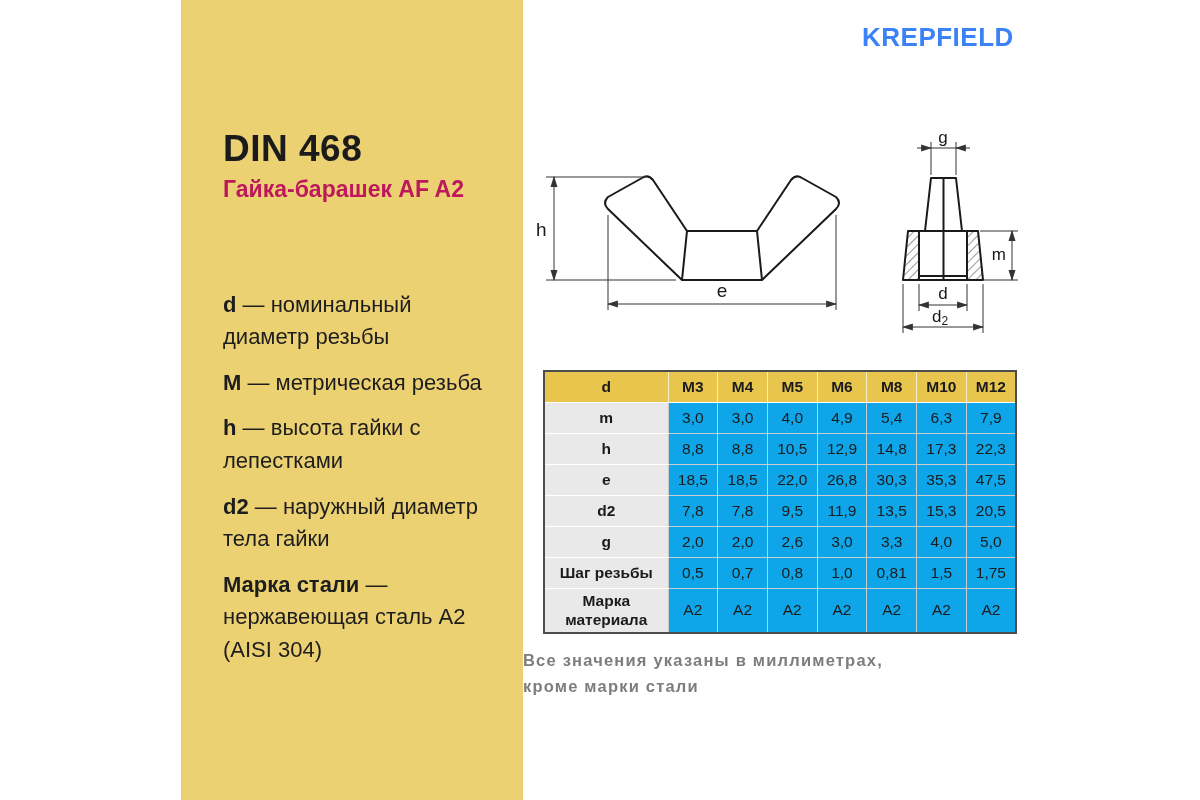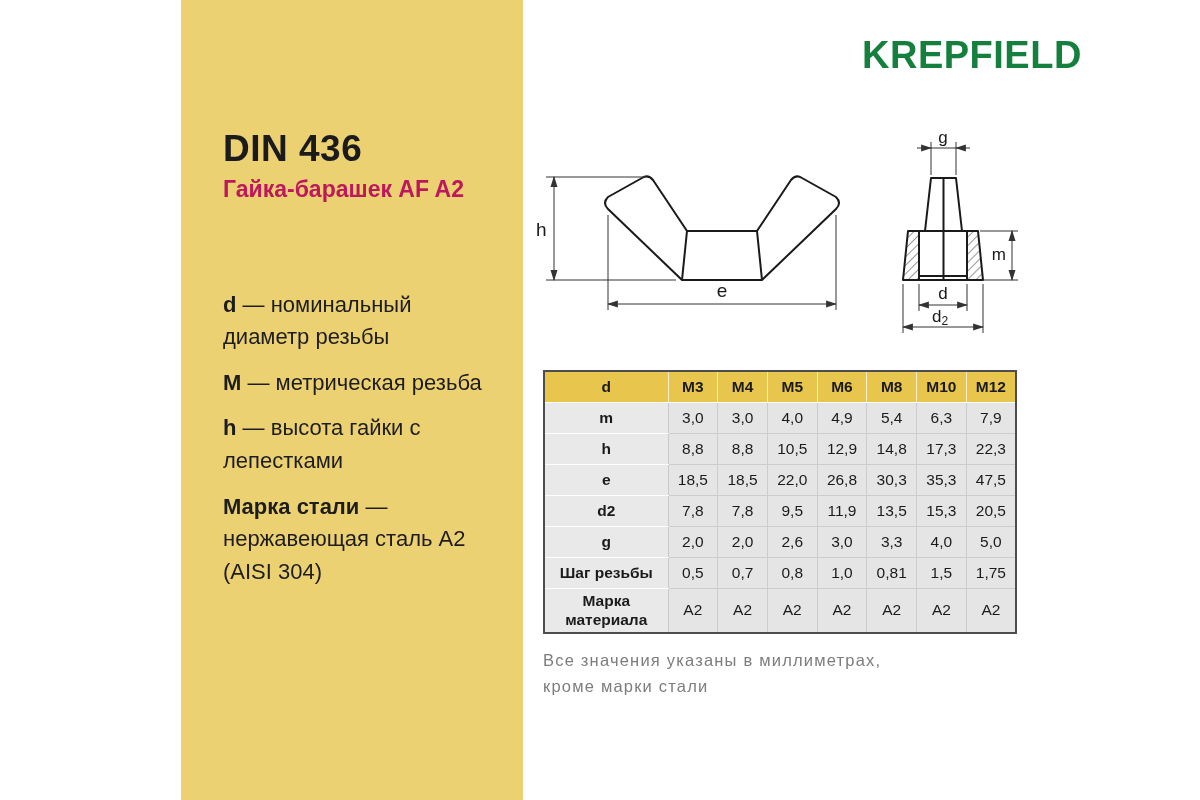--- a/index.html
+++ b/index.html
@@ -22,22 +22,22 @@
   .page-subtitle{
     font-size:23px;font-weight:700;margin:7px 0 0 0;color:#be185d;
   }
   .defs{margin-top:86px;}
   .def{
     font-size:22px;line-height:1.48;margin:0 0 13px 0;color:#1d1d1d;
   }
   .def b{font-weight:700;}
   
   .brand-logo{
-    position:absolute;left:862px;top:34px;
-    font-size:38px;font-weight:800;letter-spacing:.5px;color:#15803d;
+    position:absolute;left:862px;top:22px;
+    font-size:26px;font-weight:800;letter-spacing:.5px;color:#3b82f6;
   }
   
   .drawing{position:absolute;}
   .drawing-front{left:530px;top:112px;}
   .drawing-side{left:880px;top:112px;}
   svg .outline{fill:none;stroke:#1a1a1a;stroke-width:2;stroke-linejoin:round;}
   svg .thin{fill:none;stroke:#333333;stroke-width:1;}
   svg .dim{fill:none;stroke:#333333;stroke-width:1;}
   svg text{font-family:"Liberation Sans", sans-serif;fill:#1a1a1a;}
   
@@ -56,39 +56,40 @@
     border-left:1px solid rgba(255,255,255,.7);
     border-bottom:1px solid #ffffff;
   }
   .spec-table thead th:first-child{border-left:none;}
   .spec-table tbody th{
     background:#e9e9e9;font-weight:700;
     border-bottom:1px solid #ffffff;border-right:1px solid #c9c9c9;
     line-height:1.25;
   }
   .spec-table tbody td{
-    background:#e5e5e5;font-weight:400;
+    background:#0ea5e9;font-weight:400;
     border:1px solid #cccccc;
   }
   
   .units-note{
-    position:absolute;left:543px;top:648px;width:460px;
-    font-size:16.5px;line-height:1.55;letter-spacing:1.2px;color:#7d7d7d;
+    position:absolute;left:523px;top:648px;width:460px;
+    font-size:16.5px;line-height:1.55;letter-spacing:1.2px;color:#7d7d7d;font-weight:bold;
   }
 </style>
 </head>
 <body>
 
 <div class="yellow-panel">
-  <h1 class="page-title">DIN 436</h1>
+  <h1 class="page-title">DIN 468</h1>
   <h2 class="page-subtitle">Гайка-барашек AF A2</h2>
   <div class="defs">
     <p class="def"><b>d</b> <span>— номинальный диаметр резьбы</span></p>
     <p class="def"><b>M</b> <span>— метрическая резьба</span></p>
     <p class="def"><b>h</b> <span>— высота гайки с лепестками</span></p>
+    <p class="def"><b>d2</b> <span>— наружный диаметр тела гайки</span></p>
     <p class="def"><b>Марка стали</b> <span>— нержавеющая сталь A2 (AISI 304)</span></p>
   </div>
 </div>
 
 <div class="brand-logo">KREPFIELD</div>
 
 <svg class="drawing drawing-front" width="320" height="238" viewBox="0 0 320 238">
   <defs>
     <marker id="arr" viewBox="0 0 10 8" refX="9" refY="4" markerWidth="11" markerHeight="9" orient="auto-start-reverse" markerUnits="userSpaceOnUse">
       <path d="M0,0.8 L10,4 L0,7.2 Z" fill="#333333"></path>

